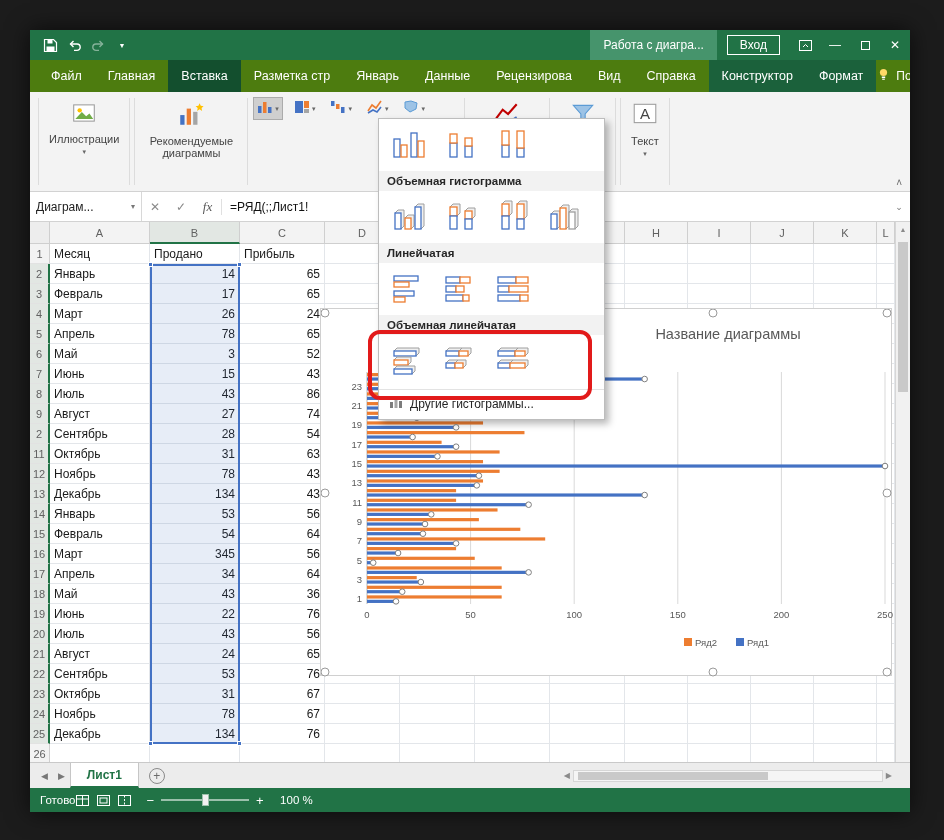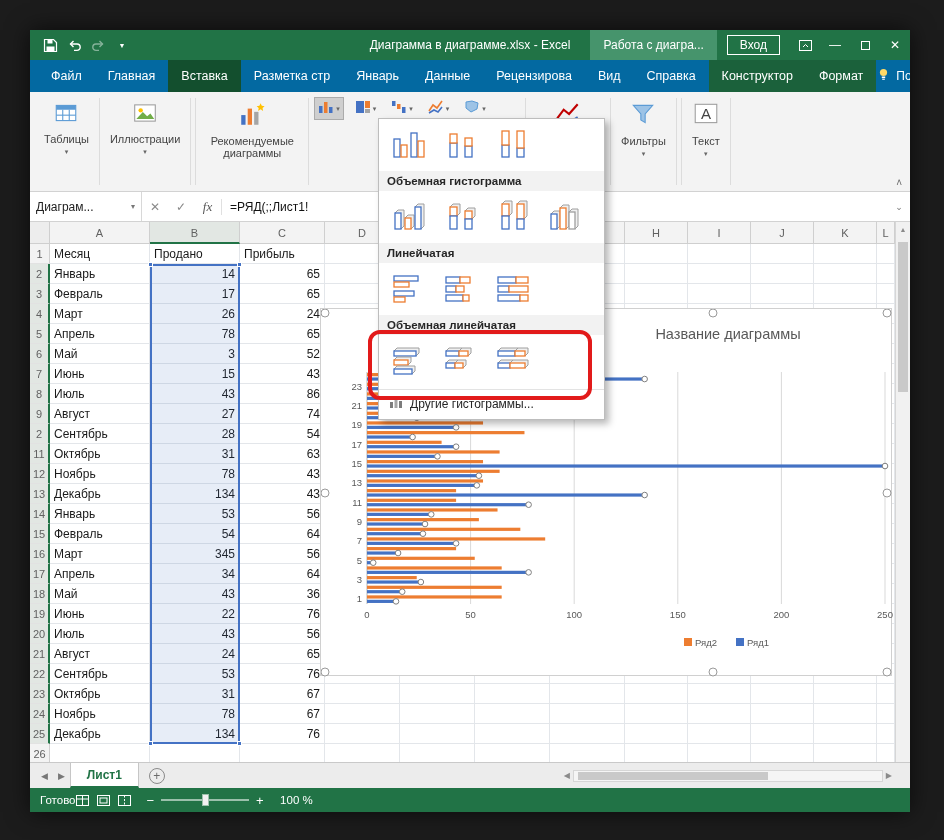--- a/index.html
+++ b/index.html
@@ -10,21 +10,21 @@
 .qat{display:flex;align-items:center;gap:4px;padding-left:10px;}
 .qbtn{width:20px;height:20px;display:flex;align-items:center;justify-content:center;cursor:default;}
 .dim{opacity:.45;}
 .tbar-title{position:absolute;left:50%;top:0;transform:translateX(-50%);line-height:30px;font-size:12px;white-space:nowrap;}
 .tbar-right{position:absolute;right:0;top:0;height:30px;display:flex;align-items:center;}
 .ctx-group{background:#46946c;height:30px;line-height:30px;padding:0 13px;font-size:12px;white-space:nowrap;}
 .signin{border:1px solid #fff;padding:2px 12px;margin:0 10px;font-size:12px;}
 .winbtn{width:30px;height:30px;display:flex;align-items:center;justify-content:center;font-size:12px;}
 .maxglyph{display:inline-block;width:9px;height:9px;border:1px solid #fff;}
 
-.tabs-row{height:32px;background:#0369a1;display:flex;align-items:center;padding-left:8px;flex:none;position:relative;}
+.tabs-row{height:32px;background:#4d7c0f;display:flex;align-items:center;padding-left:8px;flex:none;position:relative;}
 .rtab{padding:0 13px;line-height:32px;font-size:12.5px;color:#fff;white-space:nowrap;}
 .rtab.active{background:#134f2e;}
 .rtab.ctx{background:#1b613b;}
 .tab-right{margin-left:auto;display:flex;align-items:center;gap:16px;padding-right:14px;color:#fff;font-size:12px;}
 .tab-right .titem{display:flex;align-items:center;gap:5px;}
 
 .ribbon{height:100px;background:#f3f3f3;border-bottom:1px solid #d2d2d2;display:flex;align-items:stretch;padding:2px 4px 2px 6px;flex:none;position:relative;}
 .rgroup-btn{display:flex;flex-direction:column;align-items:center;justify-content:flex-start;padding:6px 8px 2px;gap:3px;}
 .rg-label{font-size:11px;color:#444;text-align:center;line-height:12px;max-width:92px;}
 .rg-chev{font-size:7px;color:#666;}
@@ -113,21 +113,20 @@
           </svg>
         </span>
       <span class="qbtn dim">
           <svg width="15" height="15" viewBox="0 0 15 15">
             <path d="M11.5 6 h-6.5 a3.2 3.2 0 0 0 0 6.4 h3" fill="none" stroke="#fff" stroke-width="1.4"></path>
             <path d="M8.5 3 L11.5 6 L8.5 9" fill="none" stroke="#fff" stroke-width="1.4"></path>
           </svg>
         </span>
       <span class="qbtn" style="font-size:7px;">▼</span>
     </div>
-    <div class="tbar-title">Диаграмма в диаграмме.xlsx  -  Excel</div>
     <div class="tbar-right">
       <span class="ctx-group">Работа с диагра...</span>
       <span class="signin">Вход</span>
       <span class="winbtn">
           <svg width="13" height="11" viewBox="0 0 13 11">
             <rect x="0.5" y="0.5" width="12" height="10" fill="none" stroke="#fff"></rect>
             <path d="M4 7 L6.5 4.5 L9 7" stroke="#fff" fill="none"></path>
           </svg>
         </span>
       <span class="winbtn">—</span>
@@ -157,31 +156,20 @@
               <rect x="5.8" y="9.5" width="3.4" height="1.6" fill="#fff"></rect>
               <rect x="6.2" y="11.7" width="2.6" height="1.1" fill="#fff"></rect>
             </svg></span>
           <span>Помощн</span>
         </span>
 
     </div>
   </div>
 
   <div class="ribbon">
-    <div class="rgroup-btn">
-        <span class="rg-icon"><svg width="26" height="26" viewBox="0 0 24 24">
-            <rect x="3" y="5" width="18" height="14" fill="#fff" stroke="#5b9bd5"></rect>
-            <rect x="3" y="5" width="18" height="4" fill="#5b9bd5"></rect>
-            <line x1="9" y1="9" x2="9" y2="19" stroke="#5b9bd5"></line>
-            <line x1="15" y1="9" x2="15" y2="19" stroke="#5b9bd5"></line>
-            <line x1="3" y1="14" x2="21" y2="14" stroke="#5b9bd5"></line>
-          </svg></span>
-        <span class="rg-label">Таблицы</span>
-        <span class="rg-chev">▾</span>
-      </div>
       <div class="vdiv"></div>
       <div class="rgroup-btn">
         <span class="rg-icon"><svg width="26" height="26" viewBox="0 0 24 24">
             <rect x="2.5" y="4.5" width="19" height="15" fill="#fff" stroke="#9e9e9e"></rect>
             <circle cx="8" cy="9.5" r="2" fill="#ffc000"></circle>
             <path d="M4 17.5 L10 11 L14 15 L17 12.5 L20.5 17.5 Z" fill="#70ad47"></path>
           </svg></span>
         <span class="rg-label">Иллюстрации</span>
         <span class="rg-chev">▾</span>
       </div>

